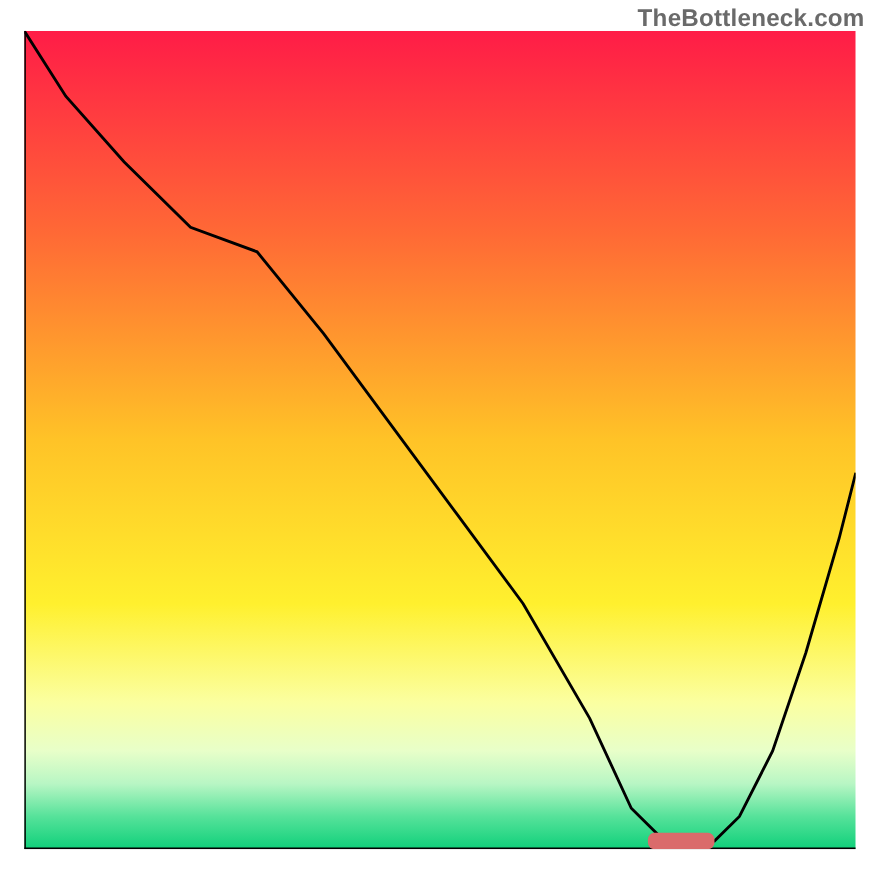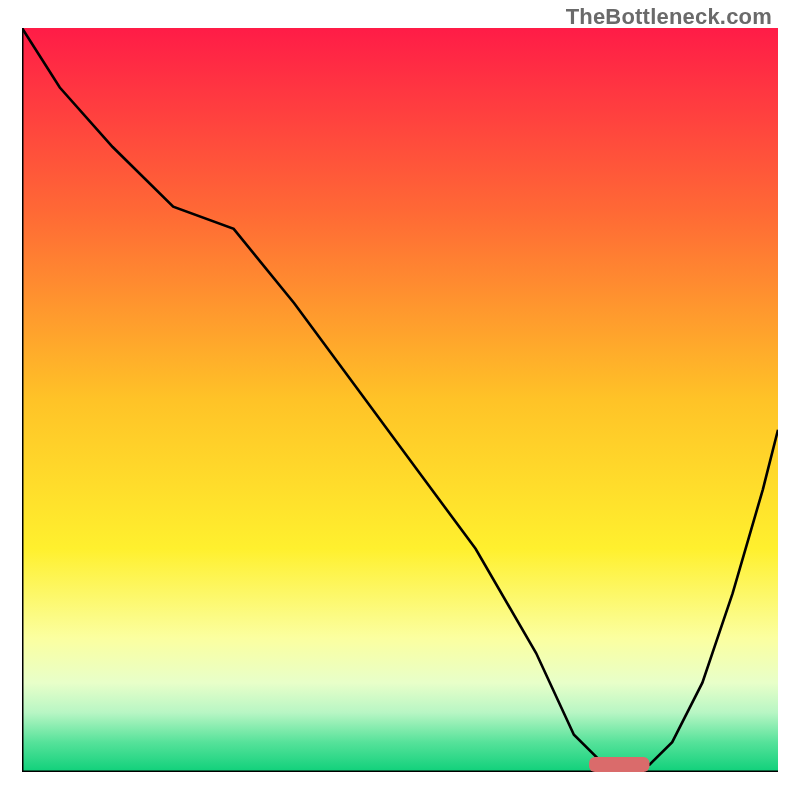--- a/index.html
+++ b/index.html
@@ -12,21 +12,21 @@
     font-family: Arial, Helvetica, sans-serif;
   }
   .stage {
     position: relative;
     width: 800px;
     height: 800px;
   }
   .watermark {
     position: absolute;
     top: 4px;
-    right: 28px;
+    right: 14px;
     font-size: 22px;
     font-weight: 600;
     color: #6a6a6a;
     letter-spacing: 0.2px;
     z-index: 10;
   }
   .plot-area {
     position: absolute;
     left: 22px;
     top: 28px;

